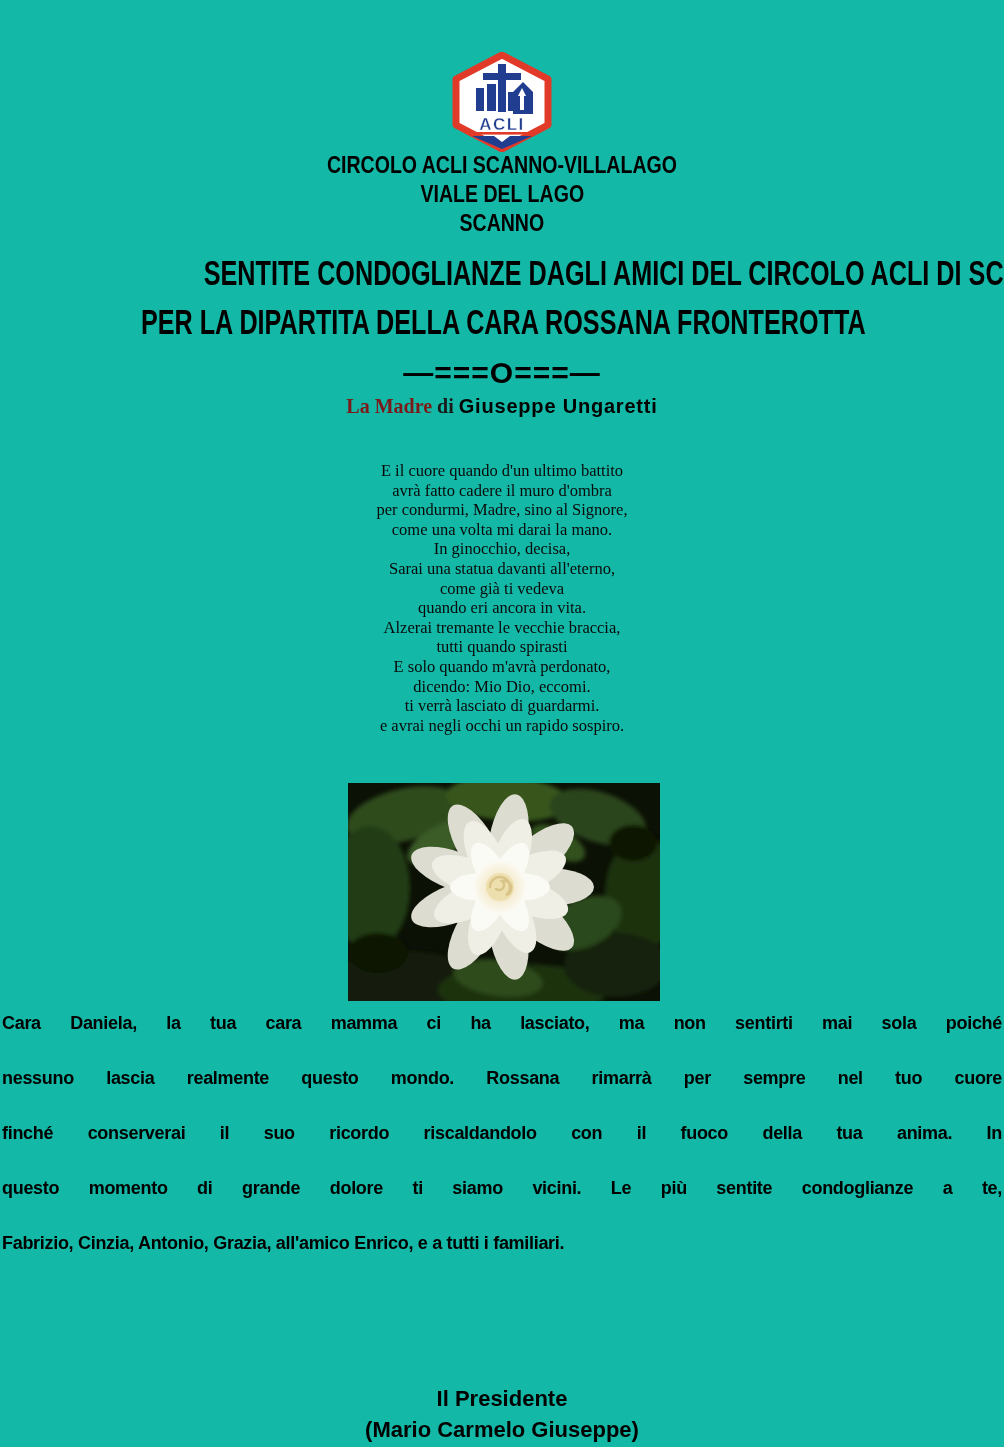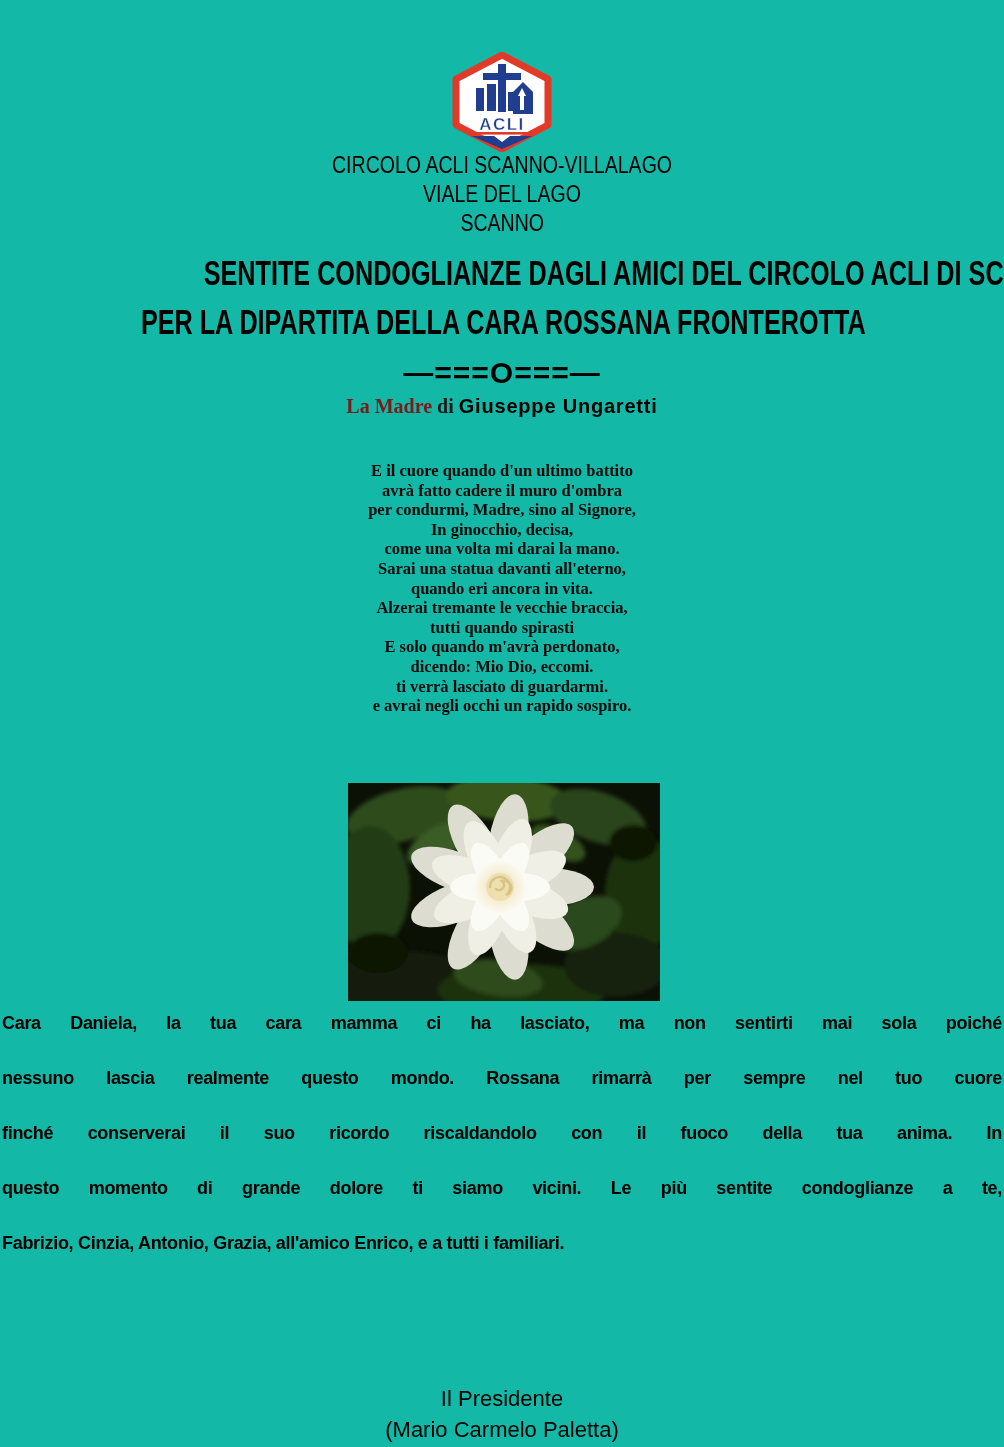--- a/index.html
+++ b/index.html
@@ -22,21 +22,21 @@
     width: 106px;
     height: 100px;
   }
   
   .org-header {
     position: absolute;
     top: 152px;
     left: 0;
     width: 100%;
     text-align: center;
-    font-weight: normal;
+    font-weight: bold;
     line-height: 27px;
   }
   .org-header .line { display: block; }
   .org-header .cond {
     display: inline-block;
     white-space: nowrap;
     transform: scaleX(0.85);
     transform-origin: center;
     font-size: 23px;
     letter-spacing: 0px;
@@ -82,21 +82,21 @@
   .byline .connector { font-family: "Liberation Serif", serif; color: #1a1a1a; }
   .byline .author { font-family: "Liberation Sans", sans-serif; letter-spacing: 0.8px; margin-top: 40px; }
   
   .poem {
     position: absolute;
     top: 461px;
     left: 0;
     width: 100%;
     text-align: center;
     font-family: "Liberation Serif", serif;
-    font-weight: bold;
+    font-weight: normal;
     font-size: 16.5px;
     line-height: 19.6px;
     color: #0a0a0a;
   }
   
   .photo {
     position: absolute;
     left: 348px;
     top: 783px;
     width: 312px;
@@ -127,21 +127,21 @@
     text-align: center;
     text-align-last: left;
   }
   
   .signature {
     position: absolute;
     top: 1383px;
     left: 0;
     width: 100%;
     text-align: center;
-    font-weight: normal;
+    font-weight: bold;
     font-size: 22px;
     line-height: 31px;
   }
   .signature .sline { display: block; }
 </style>
 </head>
 <body>
 
 <div class="page">
 
@@ -187,23 +187,24 @@
   </div>
 
   <div class="byline">
     <span class="poem-title-red">La Madre</span><span class="connector"> di </span><span class="author">Giuseppe Ungaretti</span>
   </div>
 
   <div class="poem">
     <div class="pline">E il cuore quando d'un ultimo battito</div>
     <div class="pline">avrà fatto cadere il muro d'ombra</div>
     <div class="pline">per condurmi, Madre, sino al Signore,</div>
+    <div class="pline">come una volta mi darai la mano.</div>
     <div class="pline">In ginocchio, decisa,</div>
-    <div class="pline">come una volta mi darai la mano.</div>
     <div class="pline">Sarai una statua davanti all'eterno,</div>
+    <div class="pline">come già ti vedeva</div>
     <div class="pline">quando eri ancora in vita.</div>
     <div class="pline">Alzerai tremante le vecchie braccia,</div>
     <div class="pline">tutti quando spirasti</div>
     <div class="pline">E solo quando m'avrà perdonato,</div>
     <div class="pline">dicendo: Mio Dio, eccomi.</div>
     <div class="pline">ti verrà lasciato di guardarmi.</div>
     <div class="pline">e avrai negli occhi un rapido sospiro.</div>
   </div>
 
   <div class="photo">
@@ -282,16 +283,16 @@
   <div class="message">
     <div class="mline">Cara Daniela, la tua cara mamma ci ha lasciato, ma non sentirti mai sola poiché</div>
     <div class="mline">nessuno lascia realmente questo mondo. Rossana rimarrà per sempre nel tuo cuore</div>
     <div class="mline">finché conserverai il suo ricordo riscaldandolo con il fuoco della tua anima. In</div>
     <div class="mline">questo momento di grande dolore ti siamo vicini. Le più sentite condoglianze a te,</div>
     <div class="mline last">Fabrizio, Cinzia, Antonio, Grazia, all'amico Enrico, e a tutti i familiari.</div>
   </div>
 
   <div class="signature">
     <span class="sline">Il Presidente</span>
-    <span class="sline">(Mario Carmelo Paletta)</span>
+    <span class="sline">(Mario Carmelo Giuseppe)</span>
   </div>
 
 </div>
 
 </body></html>

